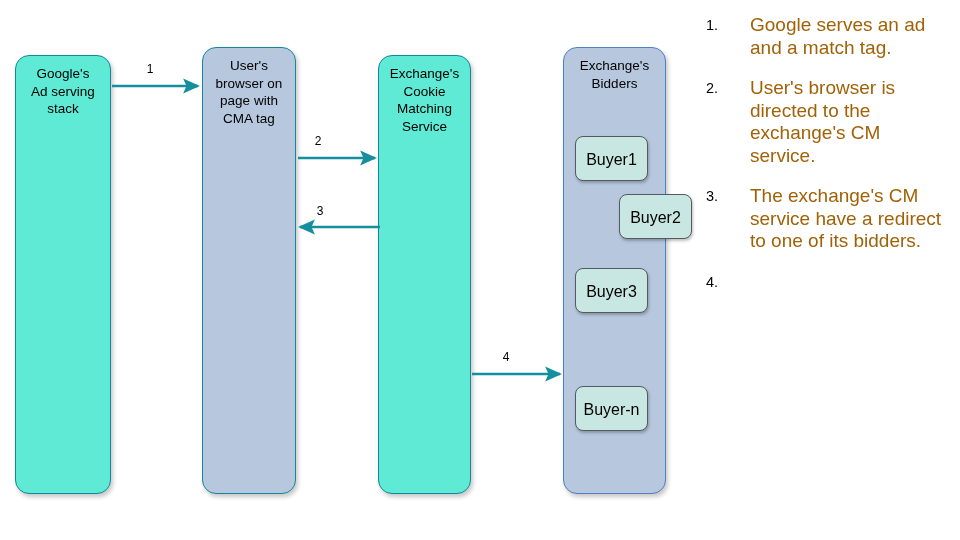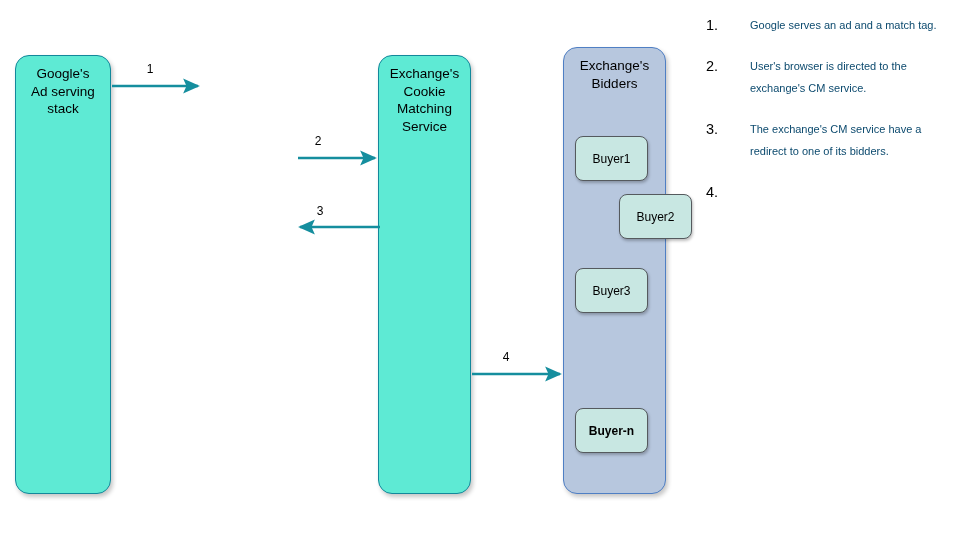--- a/index.html
+++ b/index.html
@@ -55,30 +55,30 @@
   
   .buyer {
     position: absolute;
     box-sizing: border-box;
     width: 73px;
     height: 45px;
     left: 575px;
     background: #c8e7e2;
     border: 1px solid #555a5e;
     border-radius: 8px;
-    font-size: 12px;
+    font-size: 16px;
     line-height: 45px;
     text-align: center;
     color: #000000;
     box-shadow: 1px 2px 3px rgba(0,0,0,0.25);
   }
   #buyer-1 { top: 136px; }
   #buyer-2 { top: 194px; margin-left: 44px; }
   #buyer-3 { top: 268px; }
-  #buyer-n { top: 408px; font-weight: bold; }
+  #buyer-n { top: 386px; }
 
   
   .arrow-svg {
     position: absolute;
     left: 0;
     top: 0;
     width: 960px;
     height: 540px;
     pointer-events: none;
   }
@@ -108,34 +108,38 @@
   }
   .step-num {
     width: 44px;
     flex: 0 0 44px;
     font-size: 14.5px;
     line-height: 22.5px;
     color: #000000;
   }
   .step-text {
     flex: 1 1 auto;
-    font-size: 11px;
+    font-size: 19px;
     line-height: 22.5px;
-    color: #0c4a6e;
+    color: #a16207;
   }
 </style>
 </head>
 <body>
 
 <div id="canvas">
 
   <div class="lane green" id="lane-google">Google's
 Ad serving
 stack</div>
 
+  <div class="lane blue" id="lane-browser">User's
+browser on
+page with
+CMA tag</div>
 
   <div class="lane green" id="lane-cms">Exchange's
 Cookie
 Matching
 Service</div>
 
   <div class="lane blue-edge" id="lane-bidders">Exchange's
 Bidders</div>
 
   <div class="buyer" id="buyer-1">Buyer1</div>

